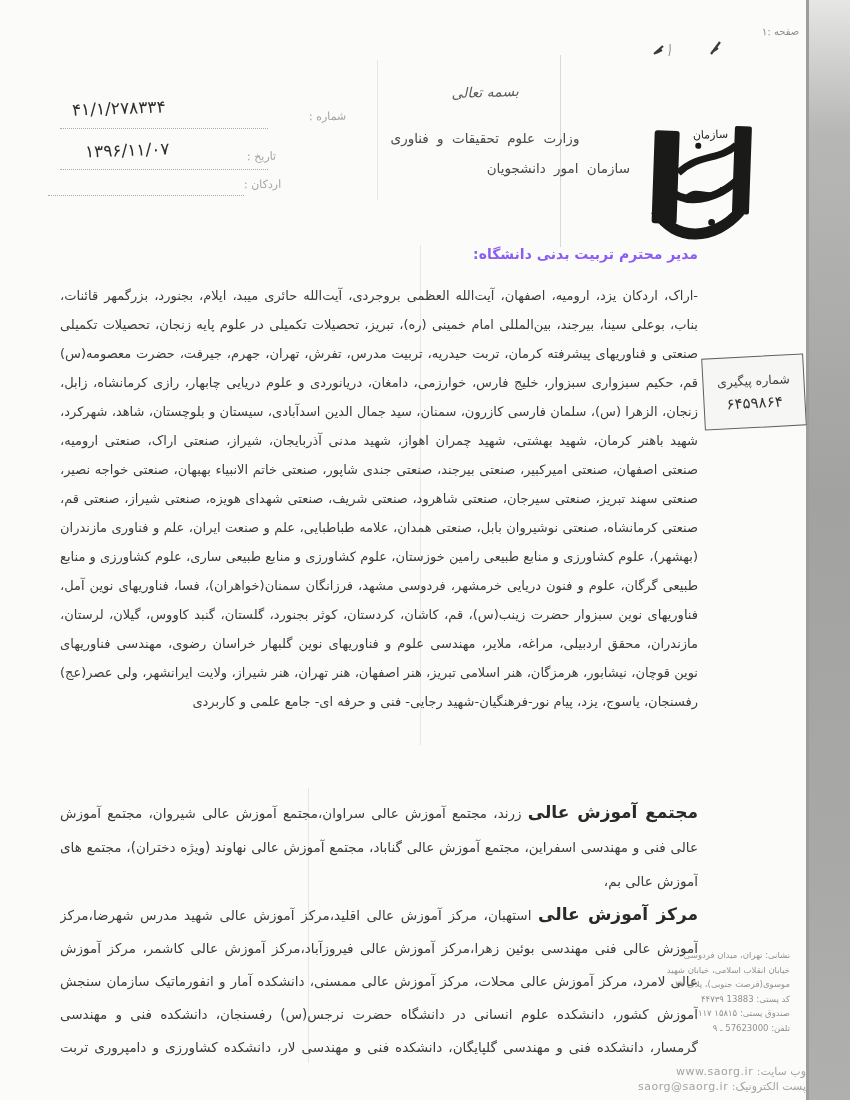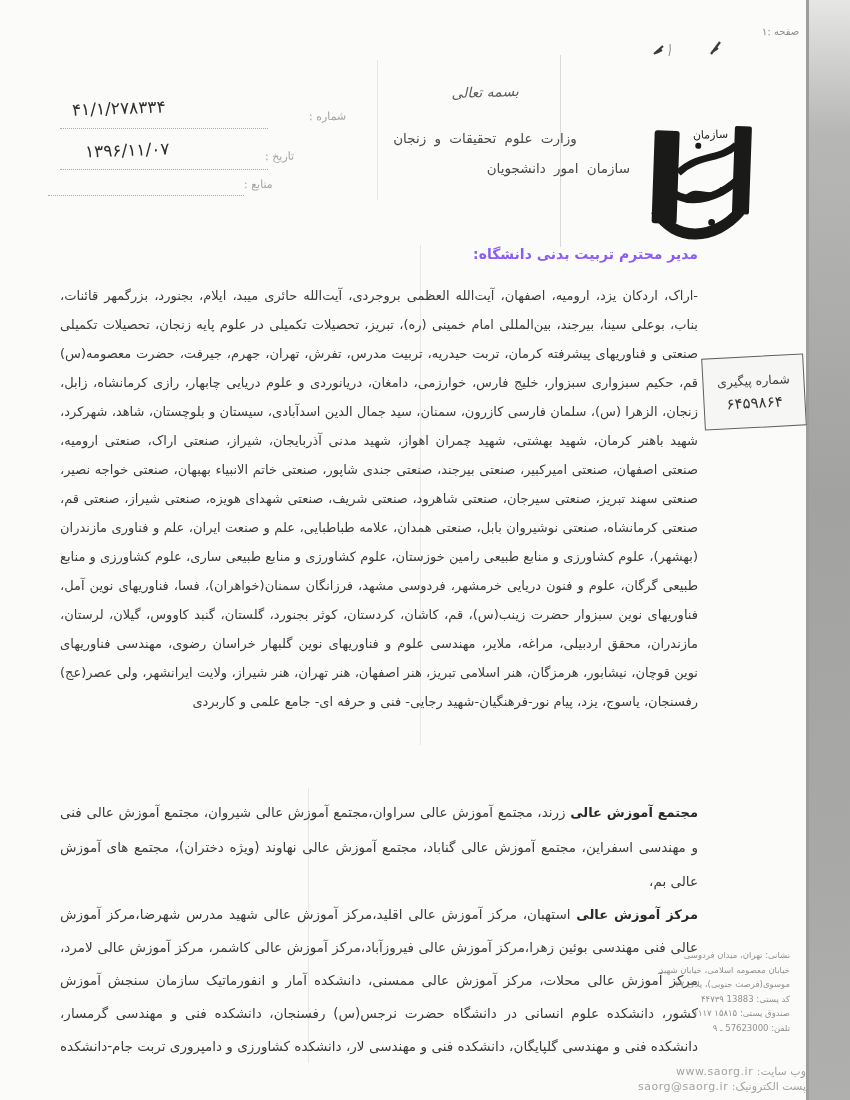--- a/index.html
+++ b/index.html
@@ -43,21 +43,21 @@
     justify-content:center;align-items:center;gap:6px;}
   .tracking-label{font-size:12.5px;color:#3f3f3d;direction:rtl;}
   .tracking-number{font-size:15px;color:#343432;letter-spacing:3px;direction:rtl;}
 
   
   .body-text{direction:rtl;text-align:justify;color:#3c3c3a;}
   .salutation{left:60px;top:246px;width:638px;font-size:14px;font-weight:bold;color:#8b5cf6;}
   .para1{left:60px;top:281px;width:638px;font-size:13px;line-height:29px;max-height:505px;overflow:hidden;}
   .para2{left:60px;top:795px;width:638px;font-size:13.5px;line-height:34px;max-height:105px;overflow:hidden;}
   .para3{left:60px;top:898px;width:638px;font-size:13.5px;line-height:33px;max-height:165px;overflow:hidden;}
-  .para-lead{font-weight:bold;font-size:13px;color:#2a2a28;}
+  .para-lead{font-weight:bold;font-size:17px;color:#2a2a28;}
 
   
   .address{left:640px;top:948px;width:150px;direction:rtl;text-align:right;
     font-size:8.5px;line-height:14.5px;color:#90908e;}
   .address div{white-space:nowrap;}
   .webinfo{left:636px;top:1064px;width:170px;direction:rtl;text-align:right;
     font-size:11px;line-height:15px;color:#a3a3a1;}
   .webinfo .latin{letter-spacing:.5px;}
 
   .pen-mark{color:#3a3a38;}
@@ -81,27 +81,27 @@
 <svg class="abs pen-mark" style="left:705px;top:36px;" width="26" height="24" viewBox="0 0 26 24">
   <path d="M6 18 L15 6 M7 16 L13 12" stroke="#3a3a38" stroke-width="2.2" fill="none"></path>
 </svg>
 
 <div class="abs field-value" style="left:72px;top:98px;">۴۱/۱/۲۷۸۳۳۴</div>
 <div class="abs dotline" style="left:60px;top:127px;width:208px;"></div>
 <div class="abs field-label" style="left:261px;top:110px;margin-left:48px;">شماره :</div>
 
 <div class="abs field-value" style="left:85px;top:140px;">۱۳۹۶/۱۱/۰۷</div>
 <div class="abs dotline" style="left:60px;top:168px;width:208px;"></div>
-<div class="abs field-label" style="left:265px;top:150px;">تاریخ :</div>
+<div class="abs field-label" style="left:247px;top:150px;">تاریخ :</div>
 
-<div class="abs field-label" style="left:244px;top:178px;">منابع :</div>
+<div class="abs field-label" style="left:244px;top:178px;">اردکان :</div>
 <div class="abs dotline" style="left:48px;top:194px;width:196px;"></div>
 
 <div class="abs bismillah">بسمه تعالی</div>
-<div class="abs ministry">وزارت علوم تحقیقات و زنجان</div>
+<div class="abs ministry">وزارت علوم تحقیقات و فناوری</div>
 <div class="abs org">سازمان امور دانشجویان</div>
 
 <svg class="abs logo" viewBox="0 0 118 140">
   <rect x="8" y="20" width="25" height="93" rx="3" fill="#1a1a18"></rect>
   <rect x="88" y="13" width="17" height="88" rx="2" fill="#1a1a18"></rect>
   <path d="M12 100 C 32 132, 72 128, 96 98" stroke="#1a1a18" stroke-width="11" fill="none"></path>
   <path d="M33 62 C 52 42, 74 48, 90 32" stroke="#1a1a18" stroke-width="7" fill="none"></path>
   <path d="M22 78 C 46 98, 80 84, 100 58" stroke="#1a1a18" stroke-width="8" fill="none"></path>
   <path d="M40 88 C 55 72, 62 92, 78 76" stroke="#1a1a18" stroke-width="5" fill="none"></path>
   <circle cx="52" cy="34" r="3" fill="#1a1a18"></circle>
@@ -121,21 +121,21 @@
 <div class="abs body-text para2">
   <span class="para-lead">مجتمع آموزش عالی</span><span> زرند، مجتمع آموزش عالی سراوان،مجتمع آموزش عالی شیروان، مجتمع آموزش عالی فنی و مهندسی اسفراین، مجتمع آموزش عالی گناباد، مجتمع آموزش عالی نهاوند (ویژه دختران)، مجتمع های آموزش عالی بم،</span>
 </div>
 
 <div class="abs body-text para3">
   <span class="para-lead">مرکز آموزش عالی</span><span> استهبان، مرکز آموزش عالی اقلید،مرکز آموزش عالی شهید مدرس شهرضا،مرکز آموزش عالی فنی مهندسی بوئین زهرا،مرکز آموزش عالی فیروزآباد،مرکز آموزش عالی کاشمر، مرکز آموزش عالی لامرد، مرکز آموزش عالی محلات، مرکز آموزش عالی ممسنی، دانشکده آمار و انفورماتیک سازمان سنجش آموزش کشور، دانشکده علوم انسانی در دانشگاه حضرت نرجس(س) رفسنجان، دانشکده فنی و مهندسی گرمسار، دانشکده فنی و مهندسی گلپایگان، دانشکده فنی و مهندسی لار، دانشکده کشاورزی و دامپروری تربت جام-دانشکده صداوسیما</span>
 </div>
 
 <div class="abs address">
   <div>نشانی: تهران، میدان فردوسی</div>
-  <div>خیابان معصومه اسلامی، خیابان شهید</div>
+  <div>خیابان انقلاب اسلامی، خیابان شهید</div>
   <div>موسوی(فرصت جنوبی)، پلاک ۲۷</div>
   <div>کد پستی: 13883 ۴۴۷۳۹</div>
   <div>صندوق پستی: ۱۵۸۱۵ ۱۱۱۷</div>
   <div>تلفن: 57623000 ـ ۹</div>
 </div>
 
 <div class="abs webinfo">
   <div class="latin">وب سایت: www.saorg.ir</div>
   <div class="latin">پست الکترونیک: saorg@saorg.ir</div>
 </div>

